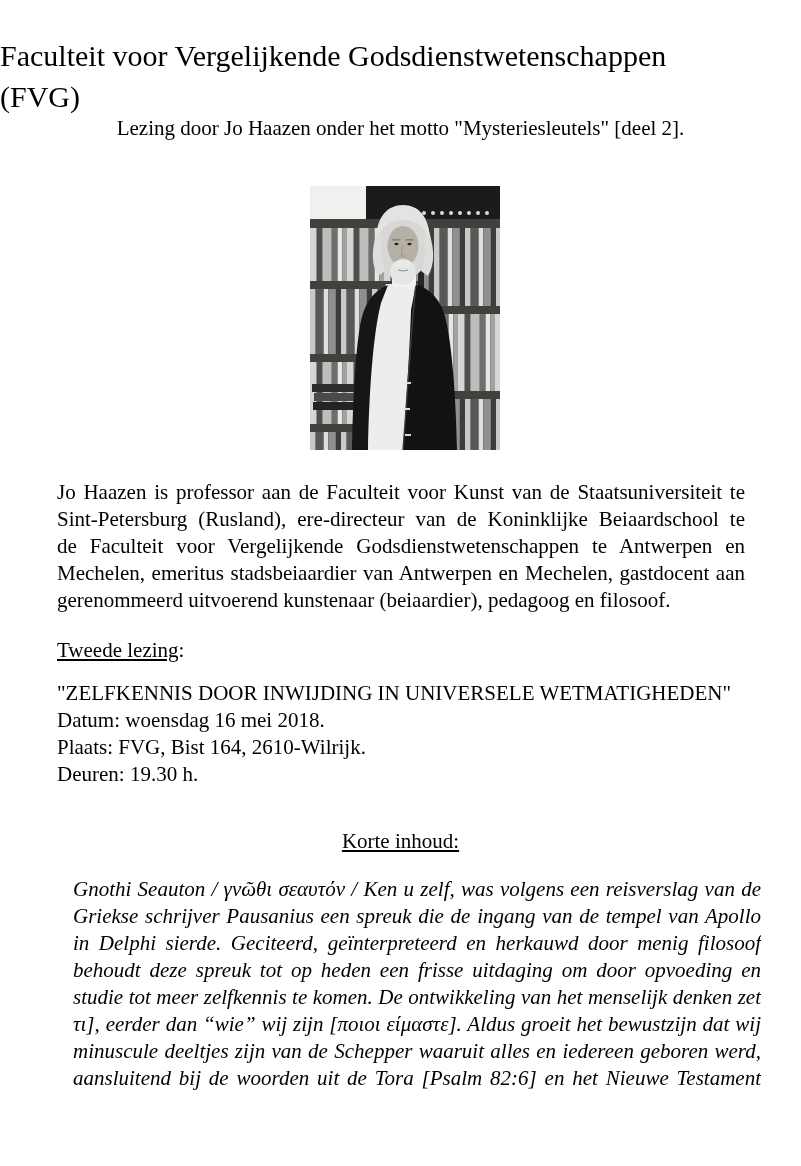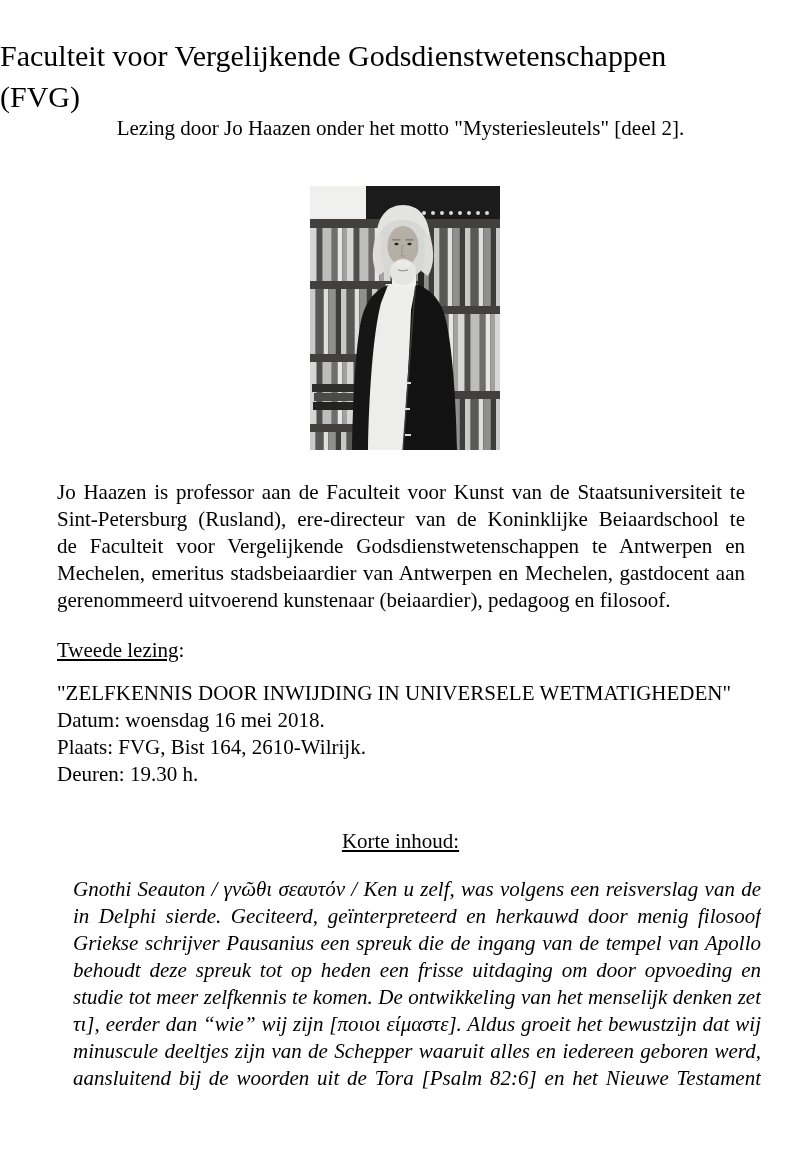--- a/index.html
+++ b/index.html
@@ -219,22 +219,22 @@
     <div>"ZELFKENNIS DOOR INWIJDING IN UNIVERSELE WETMATIGHEDEN"</div>
     <div>Datum: woensdag 16 mei 2018.</div>
     <div>Plaats: FVG, Bist 164, 2610-Wilrijk.</div>
     <div>Deuren: 19.30 h.</div>
   </div>
 
   <div class="summary-heading bodytext">Korte inhoud:</div>
 
   <div class="summary bodytext">
     <div class="jline">Gnothi Seauton / γνῶθι σεαυτόν / Ken u zelf, was volgens een reisverslag van de</div>
+    <div class="jline">Griekse schrijver Pausanius een spreuk die de ingang van de tempel van Apollo</div>
     <div class="jline">in Delphi sierde. Geciteerd, geïnterpreteerd en herkauwd door menig filosoof</div>
-    <div class="jline">Griekse schrijver Pausanius een spreuk die de ingang van de tempel van Apollo</div>
     <div class="jline">behoudt deze spreuk tot op heden een frisse uitdaging om door opvoeding en</div>
     <div class="jline">studie tot meer zelfkennis te komen. De ontwikkeling van het menselijk denken zet</div>
     <div class="jline">τι], eerder dan “wie” wij zijn [ποιοι είμαστε]. Aldus groeit het bewustzijn dat wij</div>
     <div class="jline">minuscule deeltjes zijn van de Schepper waaruit alles en iedereen geboren werd,</div>
     <div class="jline">aansluitend bij de woorden uit de Tora [Psalm 82:6] en het Nieuwe Testament</div>
   </div>
 
 </div>
 
 </body></html>

